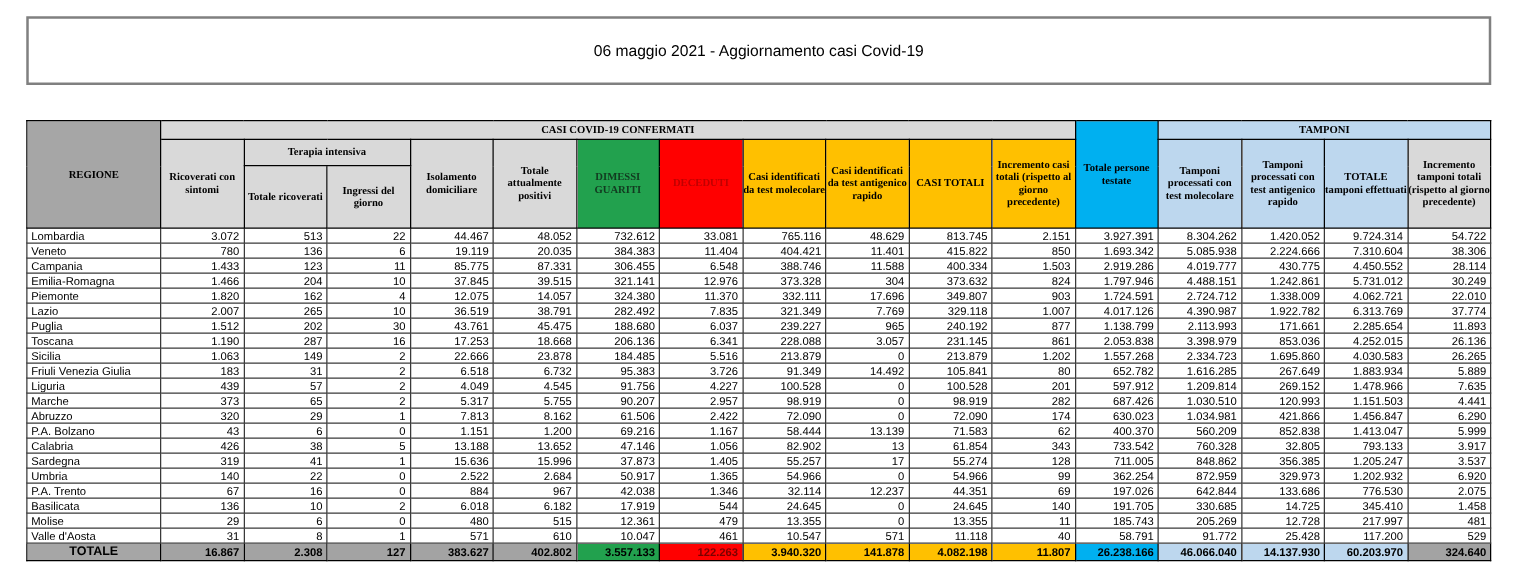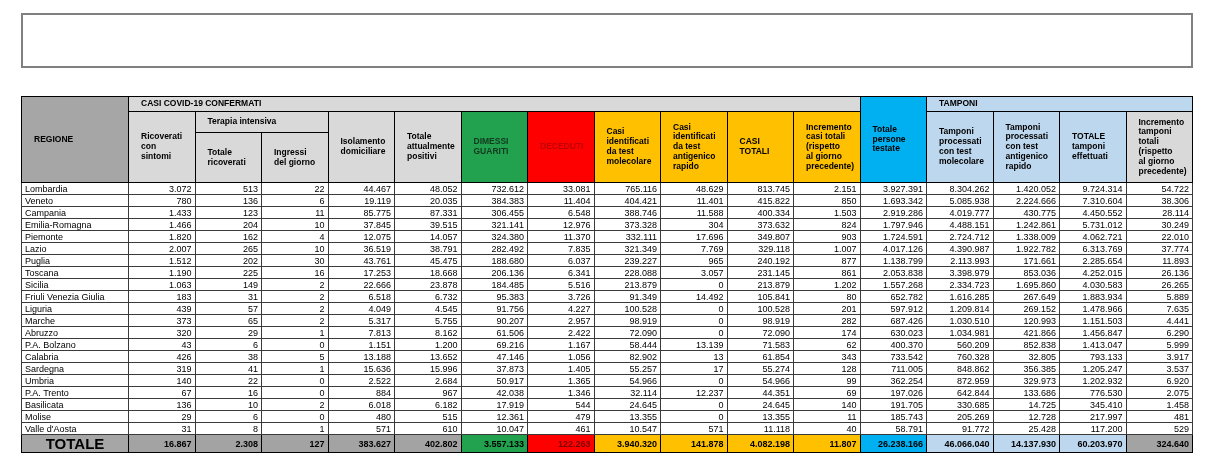--- a/index.html
+++ b/index.html
@@ -32,25 +32,26 @@
     font-size: 9px;
   }
   table.covid th, table.covid td {
     border: 1px solid #3a3a3a;
     overflow: hidden;
     white-space: nowrap;
   }
   table.covid th {
     border-color: #000;
     font-weight: bold;
-    text-align: left;
+    text-align: center;
     white-space: normal;
     line-height: 1.15;
     font-size: 8.5px;
-    padding: 1px 12px;
+    padding: 1px 0;
+    font-family: Liberation Serif, serif;
   }
   th.banner { height: 15px; font-size: 10px; }
   th.banner-casi { background: #D9D9D9; }
   th.banner-tamponi { background: #BDD7EE; }
   th.regione-hdr { background: #A6A6A6; font-size: 9.5px; }
   th.sub { background: #D9D9D9; font-weight: normal; }
   th.terapia { height: 21px; background: #D9D9D9; font-weight: normal; font-size: 9px; }
   tr.hdr-row3 th { height: 50px; margin-top: 32px; }
   th.h-green { background: #22A14E; color: #123a20; }
   th.h-red { background: #FF0000; color: #C00000; }
@@ -60,32 +61,33 @@
 
   table.covid td { height: 12px; padding: 0 3px; }
   td.region { text-align: left; padding-left: 2px; }
   td.num { text-align: right; }
 
   tr.total td {
     height: 14px;
     font-weight: bold;
     border-color: #000;
   }
-  td.c-label { background: #A6A6A6; text-align: center; font-size: 15px; }
+  td.c-label { background: #A6A6A6; text-align: center; font-size: 10px; }
   td.c-gray { background: #a3a3a3; }
   td.c-green { background: #22A14E; }
   td.c-red { background: #FF0000; color: #7B0000; }
   td.c-gold { background: #FFC000; }
   td.c-cyan { background: #00B0F0; }
   td.c-blue { background: #BDD7EE; }
 </style>
 </head>
 <body>
 
 <div class="title-box">
+  <div class="line1">06 maggio 2021 - Aggiornamento casi Covid-19</div>
 </div>
 
 <table class="covid">
   <colgroup>
     <col style="width:107px">
     <col>
       <col>
       <col>
       <col>
       <col>
@@ -259,21 +261,21 @@
         <td class="num">877</td>
         <td class="num">1.138.799</td>
         <td class="num">2.113.993</td>
         <td class="num">171.661</td>
         <td class="num">2.285.654</td>
         <td class="num">11.893</td>
       </tr>
       <tr>
         <td class="region">Toscana</td>
         <td class="num">1.190</td>
-        <td class="num">225</td>
+        <td class="num">287</td>
         <td class="num">16</td>
         <td class="num">17.253</td>
         <td class="num">18.668</td>
         <td class="num">206.136</td>
         <td class="num">6.341</td>
         <td class="num">228.088</td>
         <td class="num">3.057</td>
         <td class="num">231.145</td>
         <td class="num">861</td>
         <td class="num">2.053.838</td>

